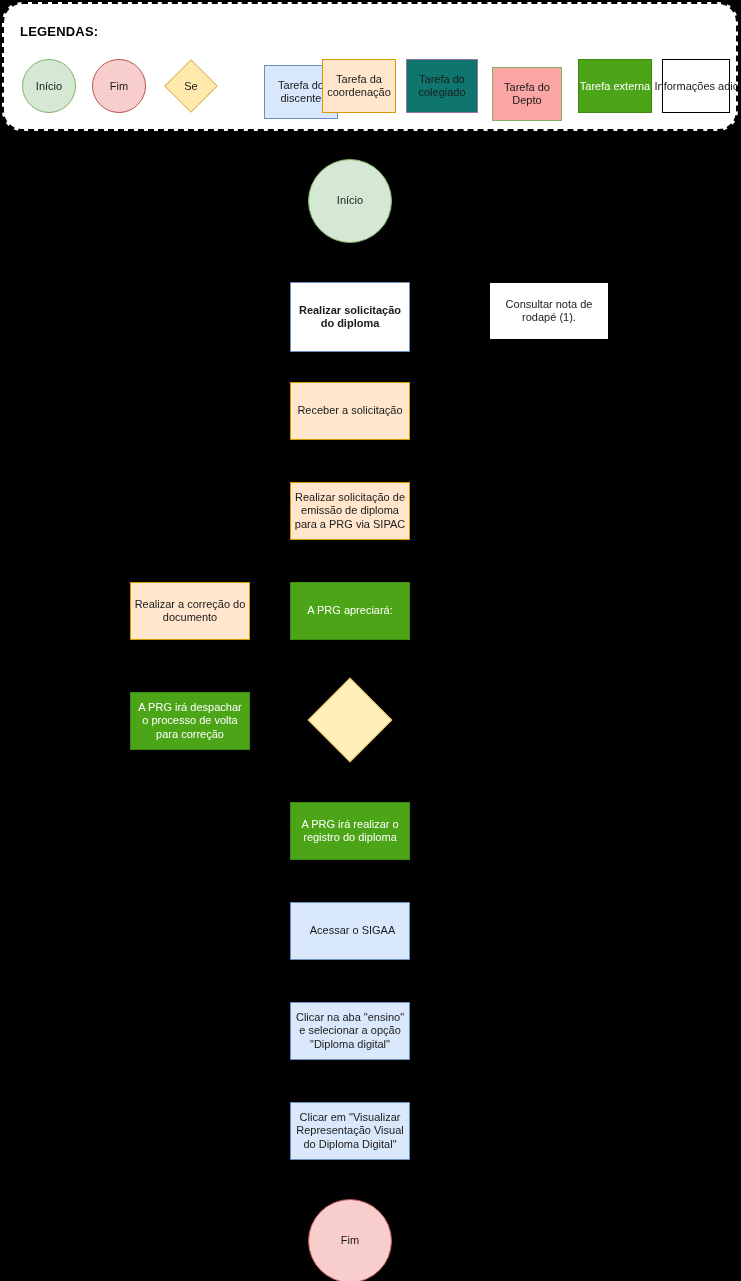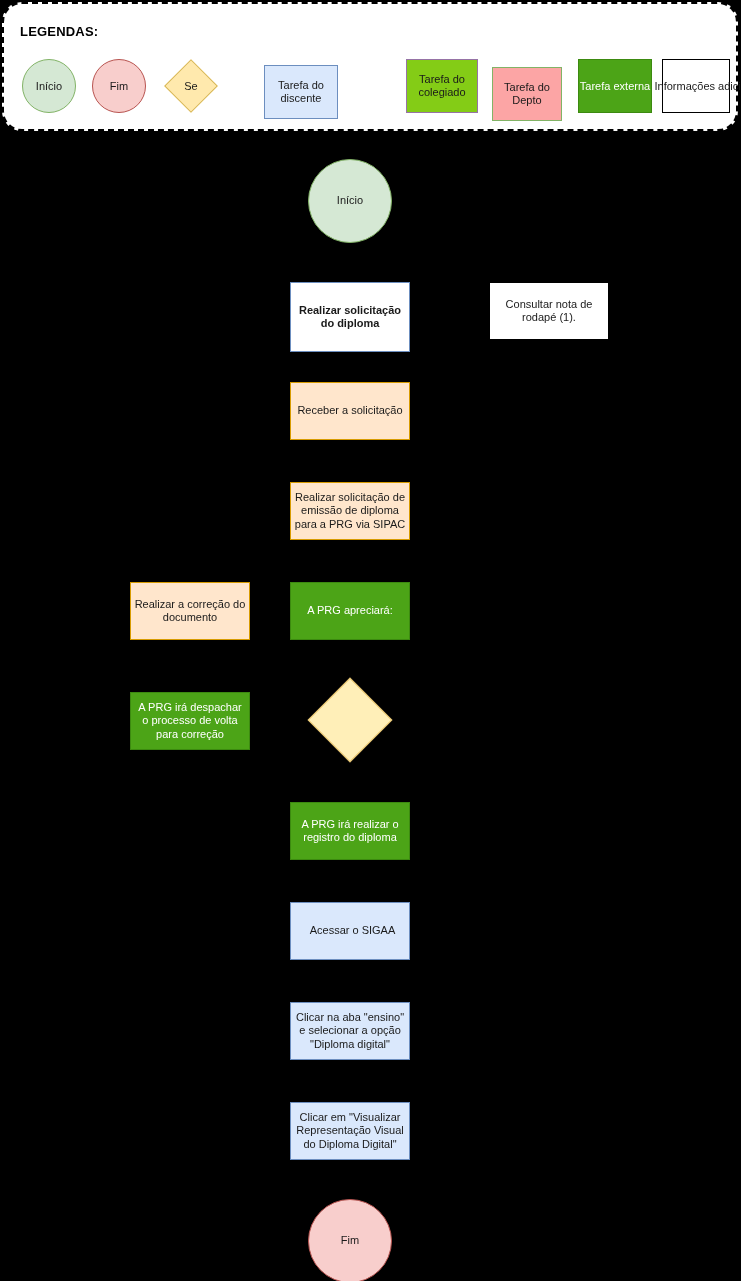--- a/index.html
+++ b/index.html
@@ -125,22 +125,25 @@
 
   <div class="legend-diamond-wrap" style="left:158px; top:53px; width:58px; height:58px;">
     <div class="legend-diamond-shape"></div>
     <span class="legend-diamond-label">Se</span>
   </div>
 
   <div class="legend-item" style="left:228px; top:61px; width:74px; height:54px; background:#dae8fc; border:1px solid #6c8ebf;margin-left:32px;">
     <span>Tarefa do discente</span>
   </div>
 
-
-  <div class="legend-item" style="left:402px; top:55px; width:72px; height:54px; background:#84cc16; border:1px solid #9673a6;">
+  <div class="legend-item" style="left:318px; top:55px; width:74px; height:54px; background:#ffe6cc; border:1px solid #d79b00;">
+    <span>Tarefa da coordenação</span>
+  </div>
+
+  <div class="legend-item" style="left:402px; top:55px; width:72px; height:54px; background:#0f766e; border:1px solid #9673a6;">
     <span>Tarefa do colegiado</span>
   </div>
 
   <div class="legend-item" style="left:488px; top:63px; width:70px; height:54px; background:#fca5a5; border:1px solid #82b366;">
     <span>Tarefa do Depto</span>
   </div>
 
   <div class="legend-item white-on-green" style="left:574px; top:55px; width:74px; height:54px; background:#4ca417; border:1px solid #3c8a10;">
     <span>Tarefa externa</span>
   </div>

